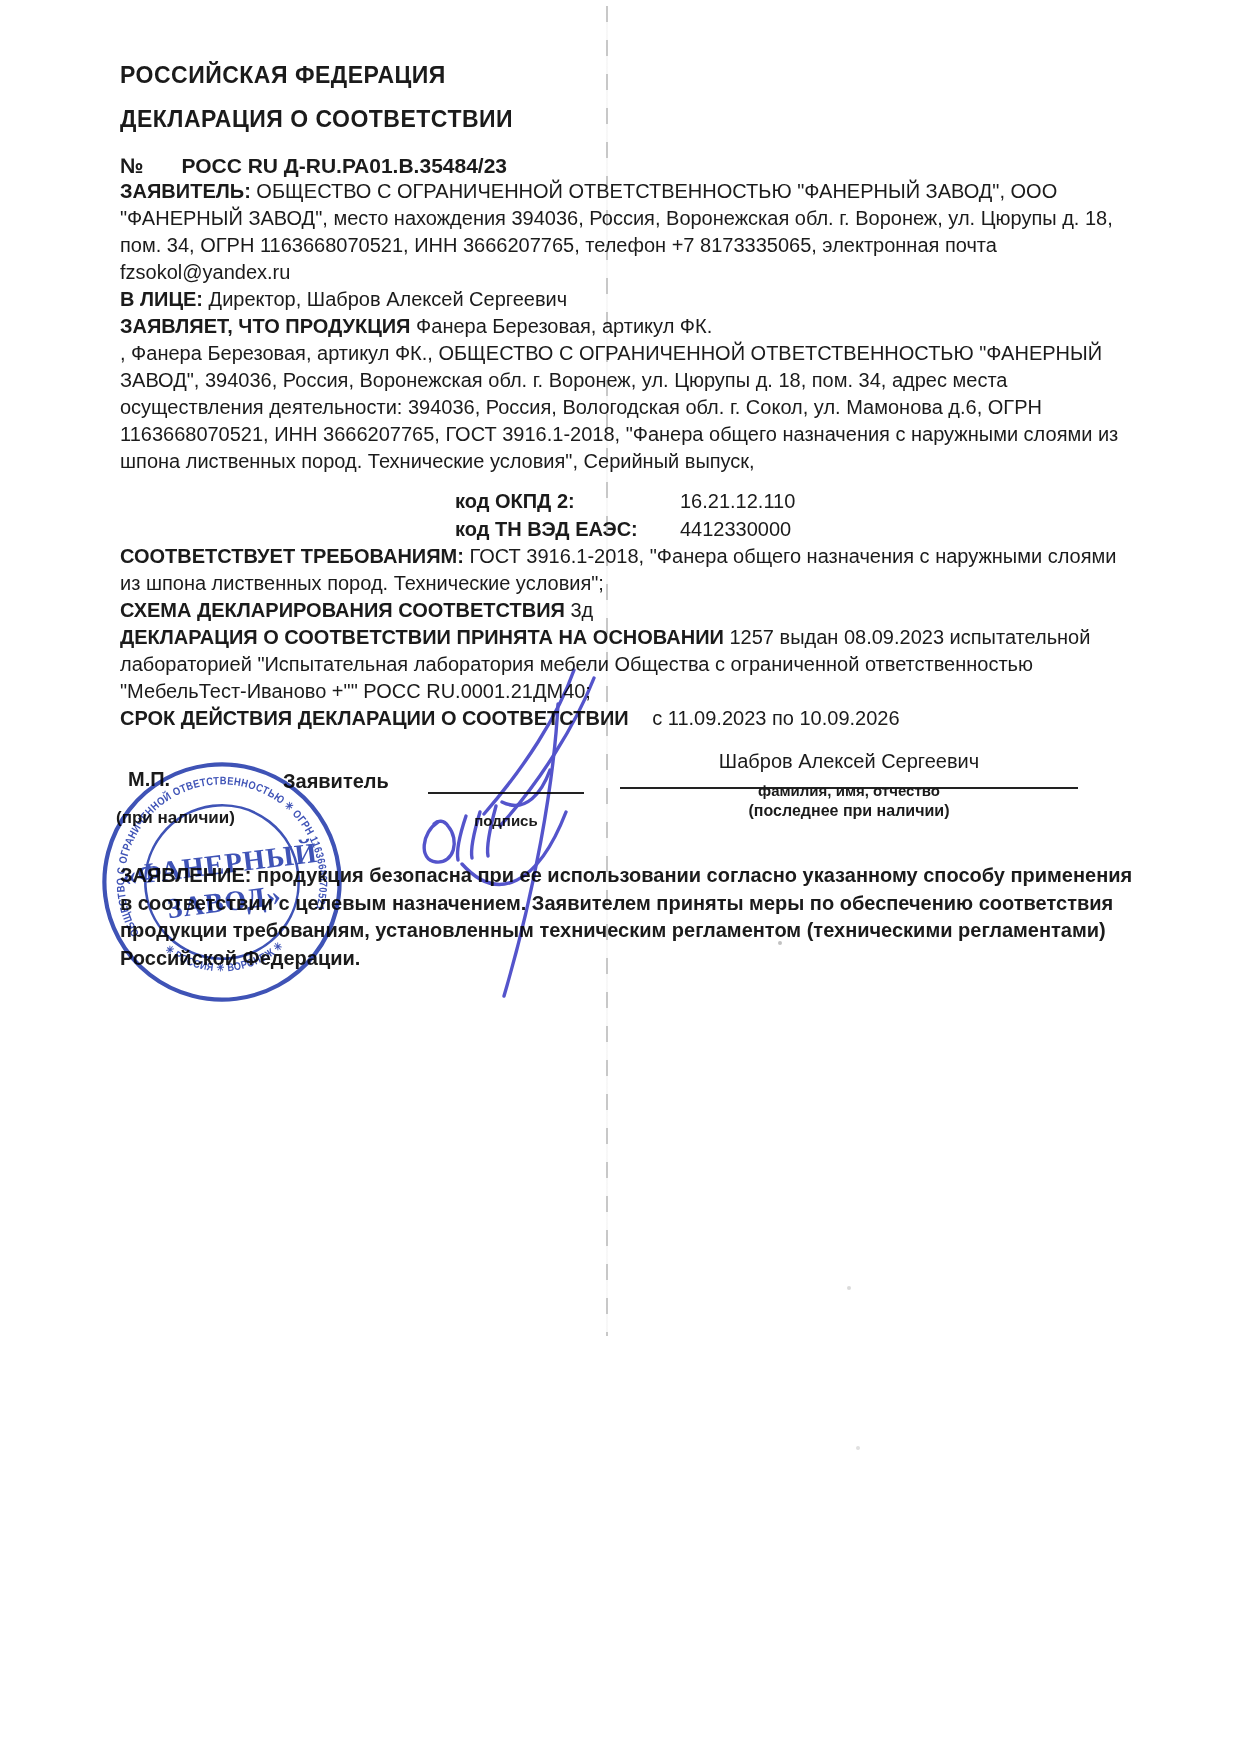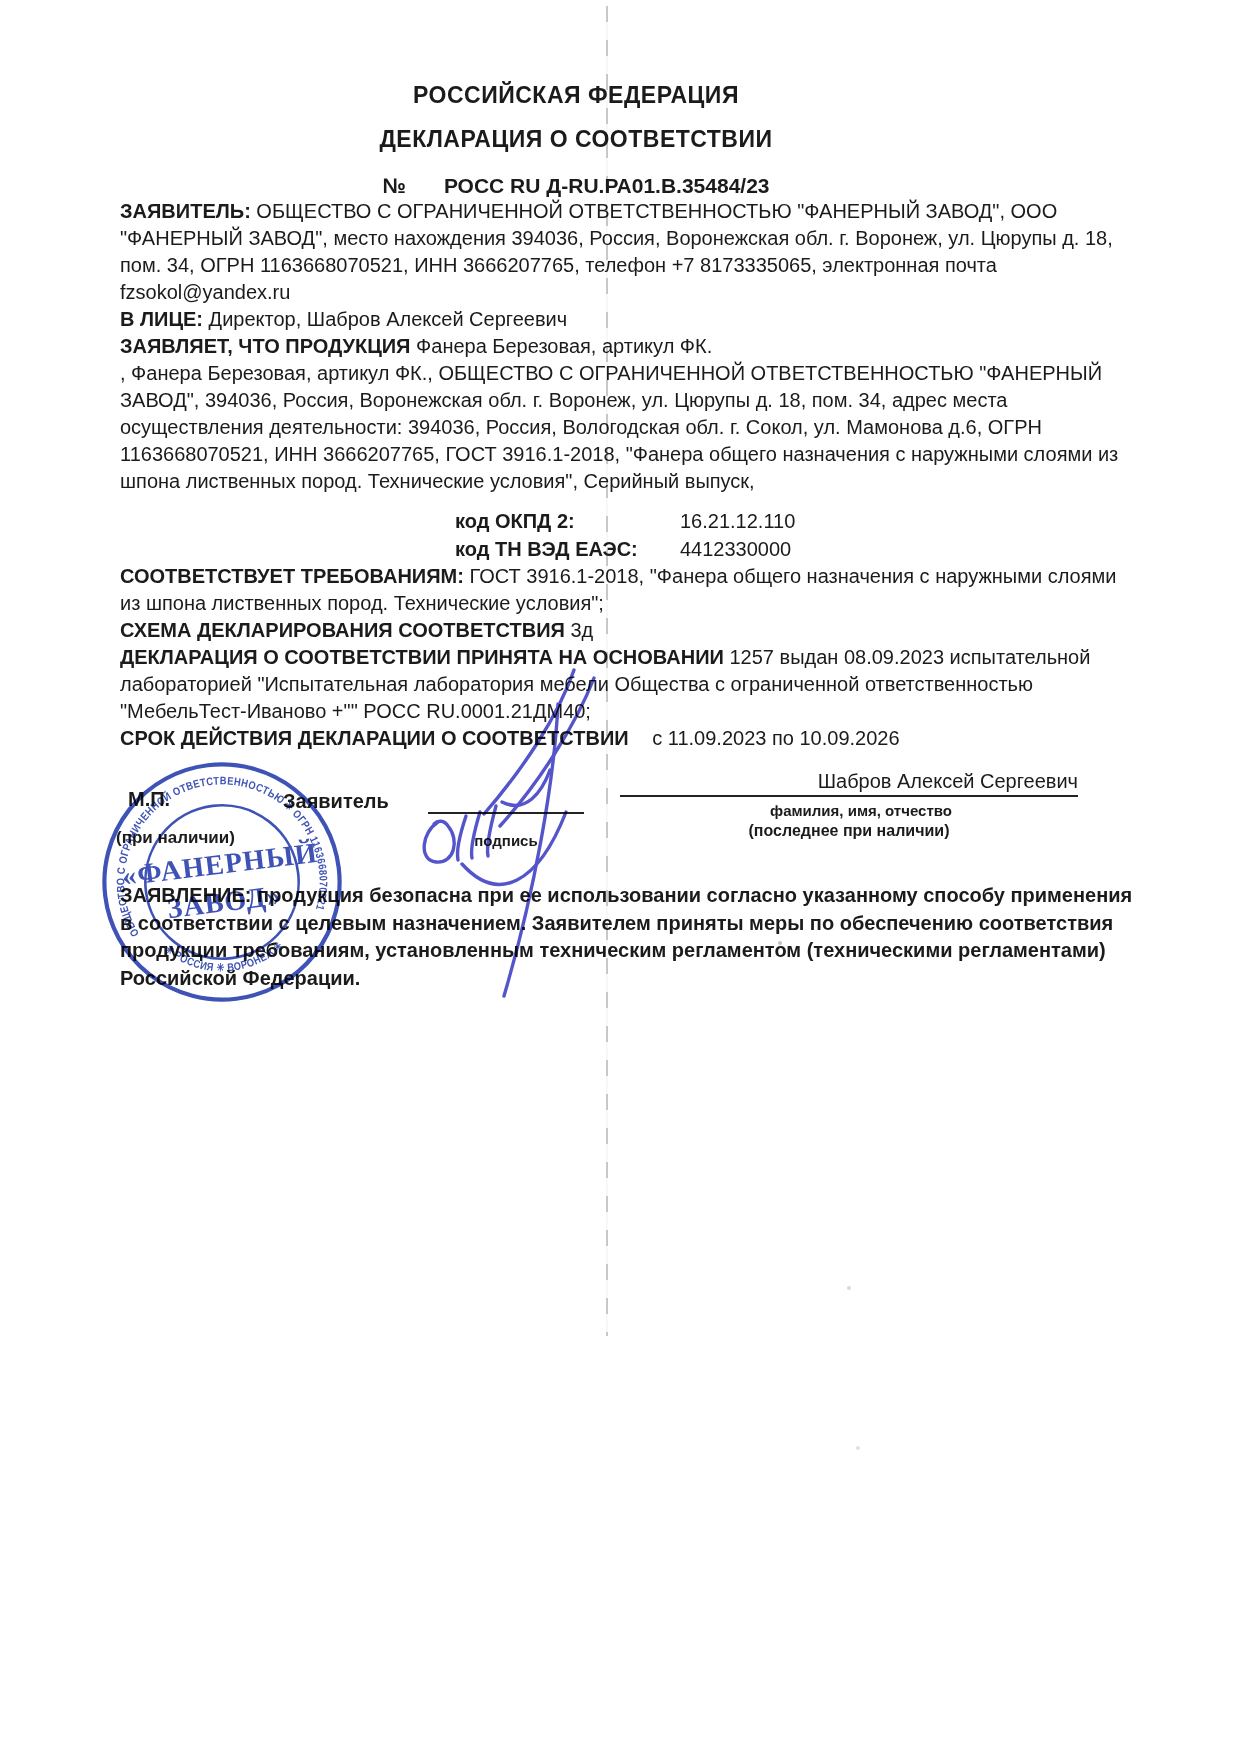--- a/index.html
+++ b/index.html
@@ -16,21 +16,21 @@
     position:absolute; left:606px; top:6px; width:2px; height:1330px;
     background:repeating-linear-gradient(to bottom,
       rgba(110,110,110,0.38) 0 16px, rgba(110,110,110,0.05) 16px 34px);
     pointer-events:none;
   }
   .speck { position:absolute; width:4px; height:4px; border-radius:50%;
     background:rgba(120,120,120,0.45); }
 
   .content { position:absolute; left:120px; top:0; width:1020px; }
 
-  .title-block { width:912px; text-align:center; padding-top:82px; }
+  .title-block { width:912px; text-align:left; padding-top:62px; }
   .title-country { font-size:23px; font-weight:bold; letter-spacing:0.5px; }
   .title-doc { font-size:23px; font-weight:bold; letter-spacing:0.5px; margin-top:17px; }
   .title-number { font-size:21px; font-weight:bold; margin-top:21px; }
   .title-number .no-sign { margin-right:38px; }
 
   p.para { margin:0; font-size:20px; line-height:27px; }
   .b { font-weight:bold; }
 
   .mt-first { margin-top:25px; }
   .mt-sec { margin-top:16px; }
@@ -45,22 +45,22 @@
 
   .sig-row { position:relative; height:74px; margin-top:32px; font-size:20px; }
   .sig-mp { position:absolute; left:8px; top:4px; font-weight:bold; }
   .sig-mp-note { position:absolute; left:-4px; top:44px; font-size:17px; font-weight:bold; }
   .sig-role { position:absolute; left:163px; top:6px; font-weight:bold; }
   .sig-line { position:absolute; left:308px; top:2px; width:156px; height:26px;
     border-bottom:2px solid #222; }
   .sig-caption { position:absolute; left:308px; top:48px; width:156px;
     text-align:center; font-size:15px; font-weight:bold; }
   .name-box { position:absolute; left:500px; top:-14px; width:458px;
-    text-align:right; border-bottom:2px solid #222; padding-bottom:2px; }
-  .name-caption1 { position:absolute; left:512px; top:18px; width:458px;
+    text-align:center; border-bottom:2px solid #222; padding-bottom:14px; }
+  .name-caption1 { position:absolute; left:500px; top:18px; width:458px;
     text-align:center; font-size:15px; font-weight:bold; }
   .name-caption2 { position:absolute; left:500px; top:38px; width:458px;
     text-align:center; font-size:16px; font-weight:bold; }
 
   .statement { margin-top:24px; font-weight:bold; font-size:20px; line-height:27.5px; }
 
   .stamp {
     position:absolute; left:96px; top:756px; width:252px; height:252px;
     transform:rotate(-7deg);
     mix-blend-mode:multiply; opacity:0.92;

